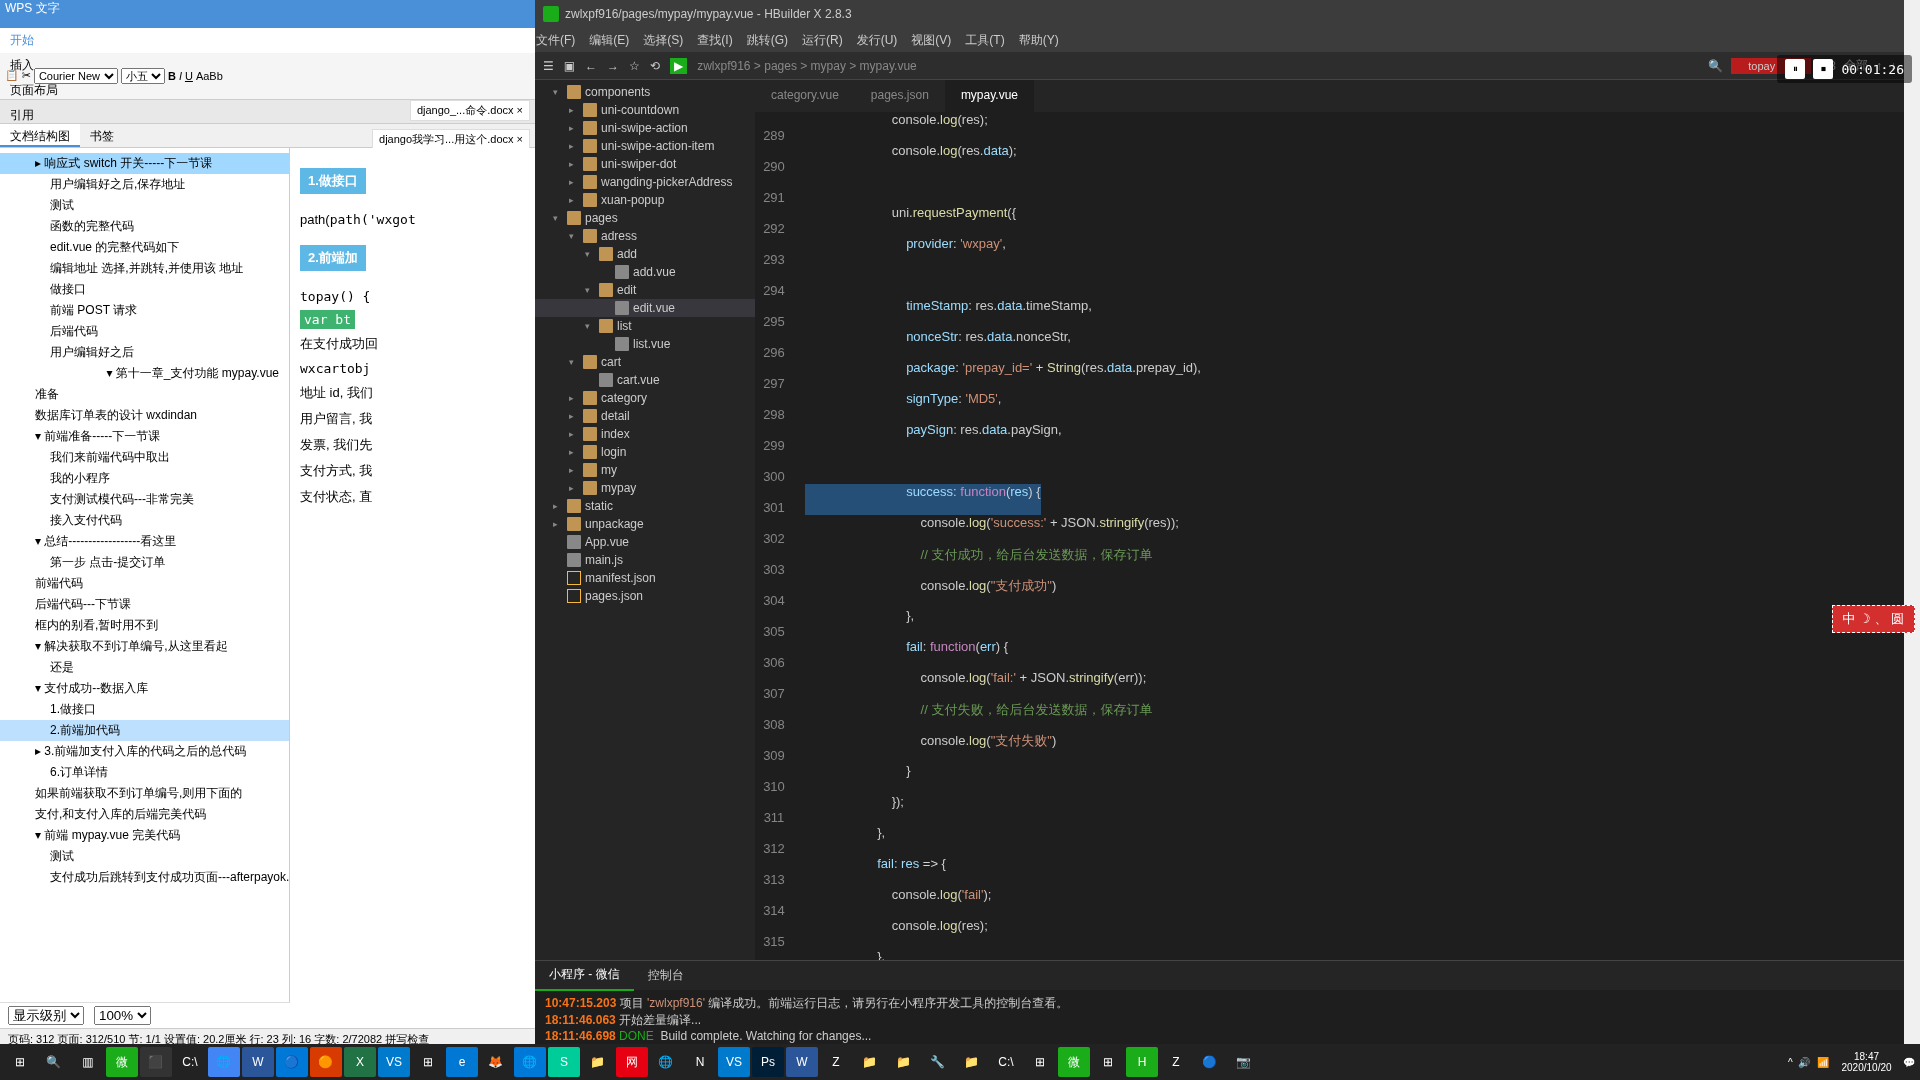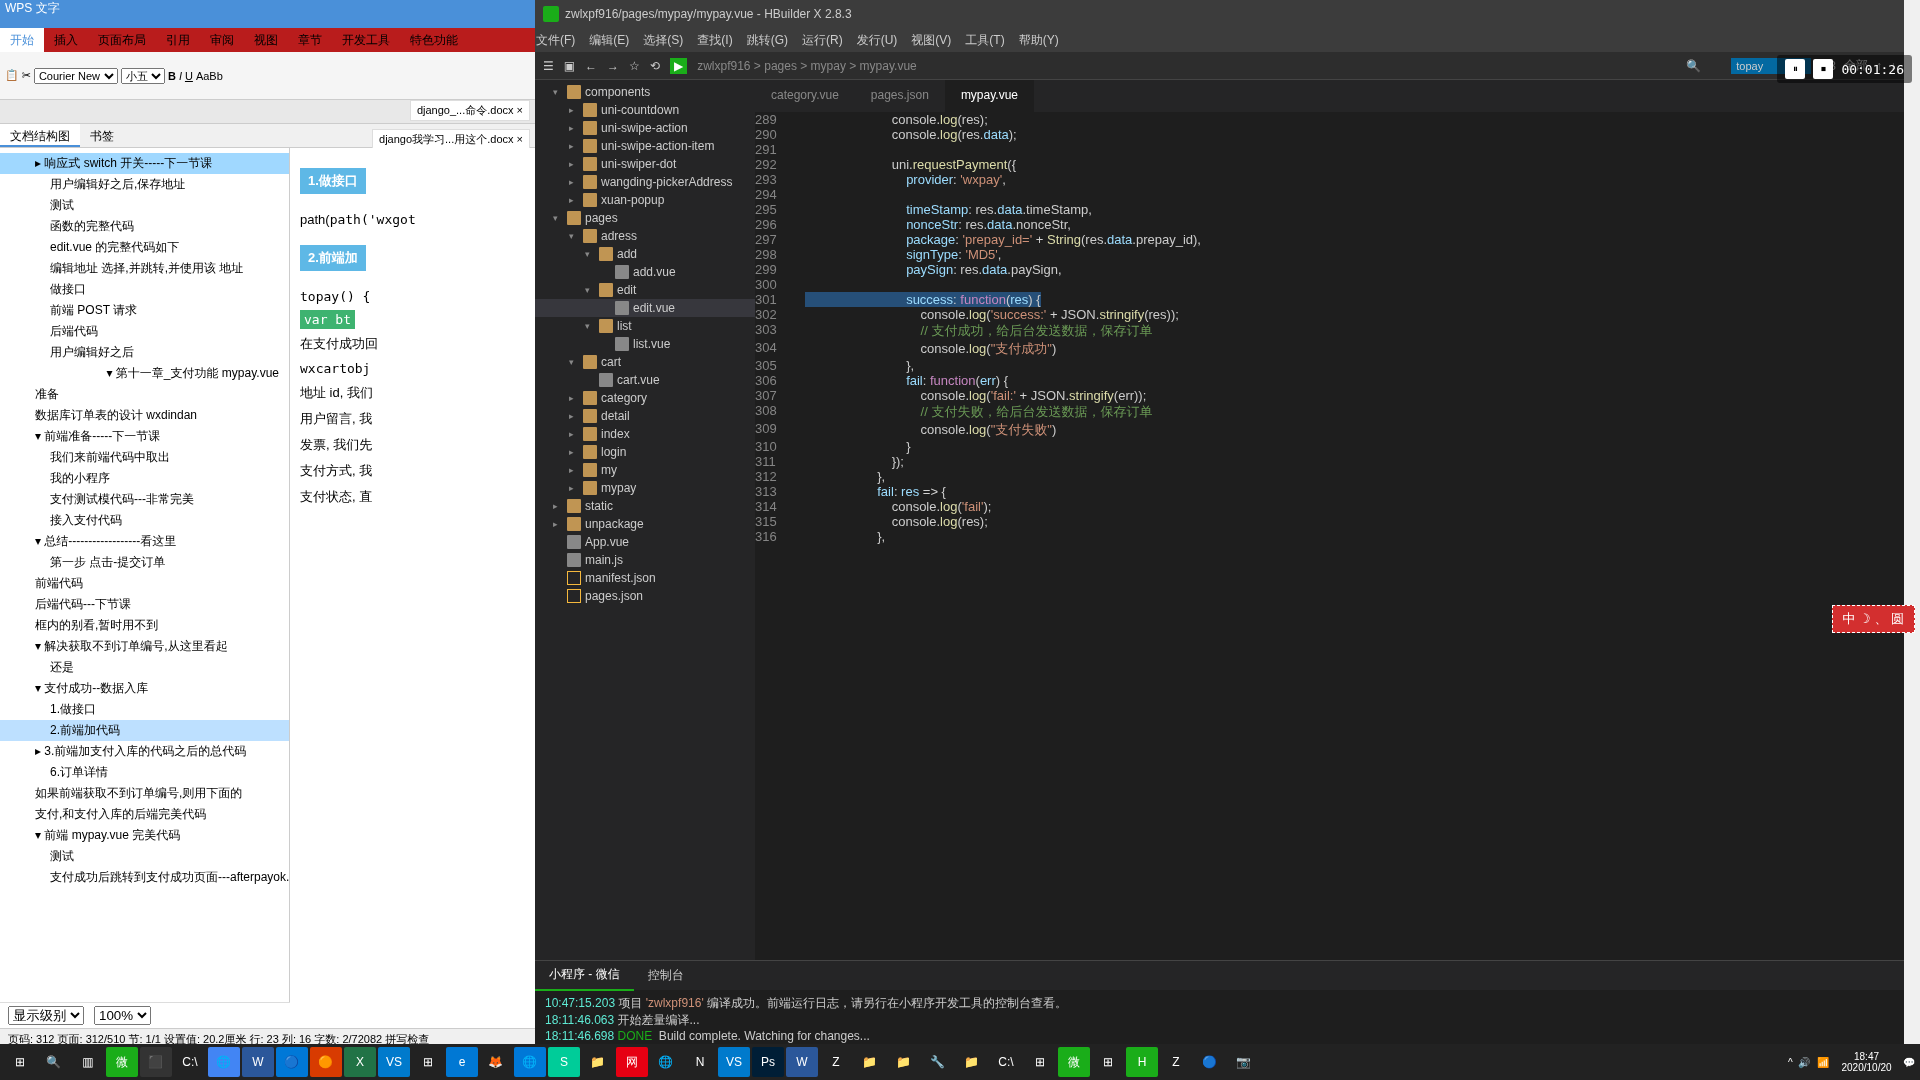--- a/index.html
+++ b/index.html
@@ -1,21 +1,21 @@
 <!DOCTYPE html>
 <html><head>
 <meta charset="utf-8">
 <style>
 * { margin: 0; padding: 0; box-sizing: border-box; font-family: "Microsoft YaHei", sans-serif; }
 body { width: 1920px; height: 1080px; overflow: hidden; background: #f0f0f0; position: relative; }
 
 
 .wps-container { position: absolute; left: 0; top: 0; width: 535px; height: 100%; background: #fff; }
 .wps-titlebar { height: 28px; background: #4a90d9; display: flex; align-items: flex-start; padding: 0 5px; color: #fff; font-size: 12px; }
-.wps-tabs { height: 24px; display: flex; background: #b91c1c; font-size: 12px; }
+.wps-tabs { height: 24px; display: flex; background: #b91c1c; font-size: 12px; flex-direction: column; }
 .wps-tabs span { padding: 4px 10px; cursor: pointer; }
 .wps-tabs .active { background: #fff; color: #4a90d9; }
 .wps-toolbar { height: 48px; background: #f5f5f5; border-bottom: 1px solid #ccc; display: flex; align-items: center; padding: 2px 5px; gap: 3px; font-size: 11px; }
 .wps-toolbar select { font-size: 11px; }
 .wps-docbar { height: 24px; background: #e8e8e8; display: flex; align-items: flex-end; font-size: 11px; padding: 0 5px; gap: 8px; border-bottom: 1px solid #ccc; flex-direction: column; }
 .wps-docbar span { padding: 2px 6px; background: #fff; border: 1px solid #ddd; }
 .wps-outline-tabs { height: 24px; background: #f0f0f0; display: flex; font-size: 12px; border-bottom: 1px solid #ccc; }
 .wps-outline-tabs span { padding: 4px 10px; }
 .wps-outline-tabs .active { background: #fff; border-bottom: 2px solid #4a90d9; }
 .wps-body { display: flex; height: calc(100% - 200px); }
@@ -34,55 +34,55 @@
 .wps-zoom { position: absolute; bottom: 52px; width: 290px; background: #fff; border-top: 1px solid #ddd; padding: 3px 8px; font-size: 11px; display: flex; gap: 10px; }
 
 
 .hb-container { position: absolute; left: 535px; top: 0; right: 16px; height: 100%; background: #1e1e1e; color: #ccc; }
 .hb-titlebar { height: 28px; background: #3c3c3c; display: flex; align-items: center; padding: 0 8px; font-size: 12px; color: #ccc; }
 .hb-titlebar .hb-logo { width: 16px; height: 16px; background: #1aad19; margin-right: 6px; border-radius: 2px; }
 .hb-menu { height: 24px; background: #3c3c3c; display: flex; align-items: center; padding: 0 1px; font-size: 12px; gap: 14px; }
 .hb-toolbar { height: 28px; background: #2d2d2d; display: flex; align-items: center; padding: 0 8px; font-size: 12px; gap: 10px; border-bottom: 1px solid #444; }
 .hb-toolbar .crumb { color: #888; }
 .hb-toolbar .search-box { margin-left: auto; display: flex; align-items: center; gap: 8px; }
-.hb-toolbar .search-box input { background: #0369a1; border: none; color: #ccc; padding: 2px 5px; width: 80px; font-size: 11px; margin-left: 22px; }
+.hb-toolbar .search-box input { background: #b91c1c; border: none; color: #ccc; padding: 2px 17px; width: 80px; font-size: 11px; }
 .hb-body { display: flex; height: calc(100% - 200px); }
 .hb-sidebar { width: 220px; background: #252526; overflow-y: auto; font-size: 12px; padding: 3px 0; }
 .hb-sidebar .tree-item { padding: 2px 8px; display: flex; align-items: center; gap: 4px; cursor: pointer; white-space: nowrap; }
 .hb-sidebar .tree-item.selected { background: #37373d; }
 .hb-sidebar .tree-item .arrow { width: 10px; font-size: 9px; color: #888; }
 .hb-sidebar .tree-item .icon { width: 14px; height: 14px; display: inline-block; }
 .hb-sidebar .icon.folder { background: #c09553; border-radius: 1px; }
 .hb-sidebar .icon.file { background: #888; border-radius: 1px; }
 .hb-sidebar .icon.json { border: 1px solid #f5b83d; }
 .hb-sidebar .lvl1 { padding-left: 18px; }
 .hb-sidebar .lvl2 { padding-left: 34px; }
 .hb-sidebar .lvl3 { padding-left: 50px; }
 .hb-sidebar .lvl4 { padding-left: 66px; }
 .hb-editor-area { flex: 1; display: flex; flex-direction: column; }
 .hb-tabs { height: 32px; background: #252526; display: flex; }
 .hb-tabs .tab { padding: 8px 16px; font-size: 12px; color: #888; cursor: pointer; }
 .hb-tabs .tab.active { background: #1e1e1e; color: #fff; }
 .hb-code { flex: 1; background: #1e1e1e; font-family: Consolas, monospace; font-size: 13px; overflow: auto; }
 .hb-code .line { display: flex; }
-.hb-code .gutter { width: 50px; text-align: left; color: #858585; padding-right: 12px; user-select: none; }
+.hb-code .gutter { width: 50px; text-align: center; color: #858585; padding-right: 12px; user-select: none; margin-top: 16px; }
 .hb-code .content { white-space: pre; }
 .hb-code .line.hl .content { background: #264f78; }
 .hb-code .kw { color: #c586c0; }
 .hb-code .fn { color: #dcdcaa; }
 .hb-code .str { color: #ce9178; }
 .hb-code .com { color: #6a9955; }
 .hb-code .var { color: #9cdcfe; margin-top: 23px; }
 .hb-code .op { color: #d4d4d4; }
 .hb-console-tabs { height: 30px; background: #252526; border-top: 1px solid #444; display: flex; align-items: center; font-size: 12px; }
 .hb-console-tabs span { padding: 6px 14px; cursor: pointer; }
 .hb-console-tabs .active { border-bottom: 2px solid #1aad19; color: #fff; }
 .hb-console { height: 90px; background: #1e1e1e; font-family: Consolas, monospace; font-size: 12px; padding: 5px 10px; overflow: auto; }
 .hb-console .cl { white-space: pre; }
-.hb-console .ts { color: #5eead4; }
+.hb-console .ts { color: #f97316; font-weight: bold; }
 .hb-console .proj { color: #ce9178; }
 .hb-console .done { color: #1aad19; }
 
 
 .video-overlay { position: absolute; right: 8px; top: 55px; display: flex; align-items: center; gap: 8px; background: rgba(0,0,0,0.5); padding: 4px 8px; border-radius: 3px; }
 .video-overlay .btn { width: 20px; height: 20px; background: #fff; border-radius: 2px; display: flex; align-items: center; justify-content: center; font-size: 10px; }
 .video-time { color: #fff; font-size: 13px; font-family: monospace; }
 
 
 .ime-badge { position: absolute; right: 5px; top: 605px; background: #d32f2f; color: #fff; padding: 4px 10px; font-size: 13px; border: 1px dashed #fff; }

